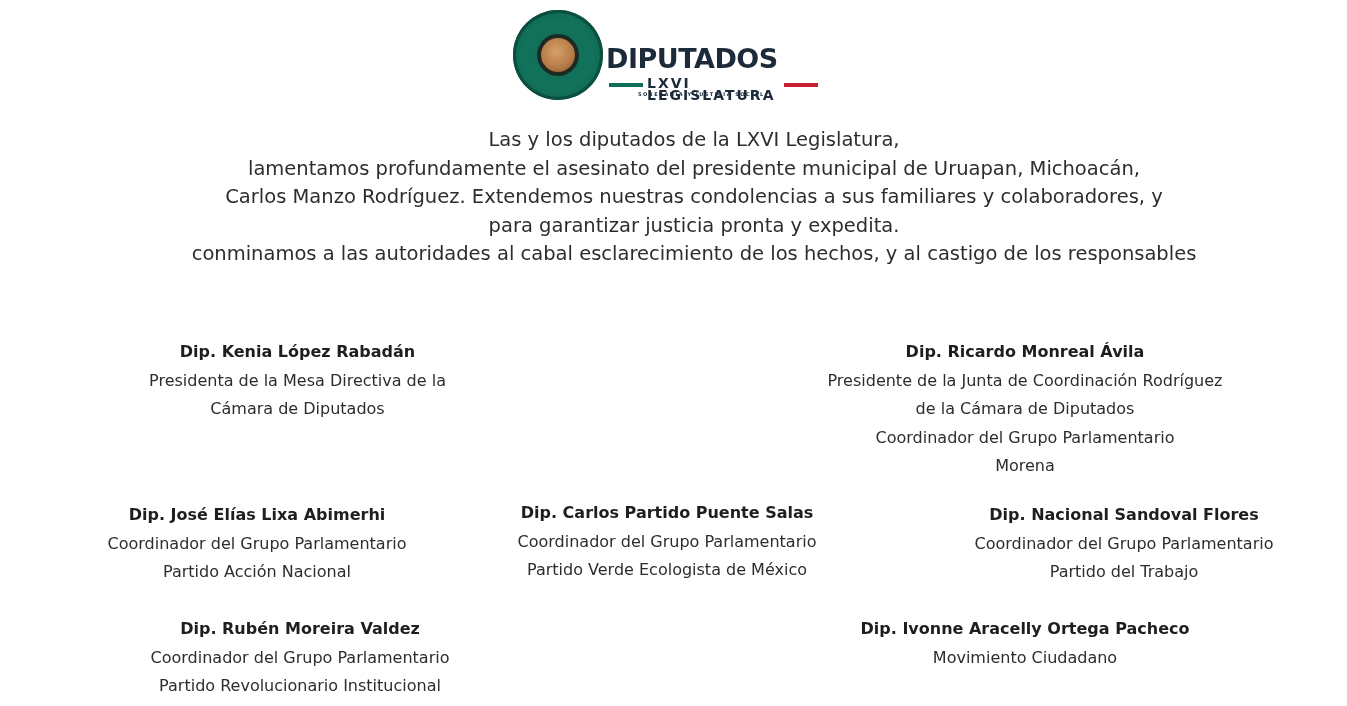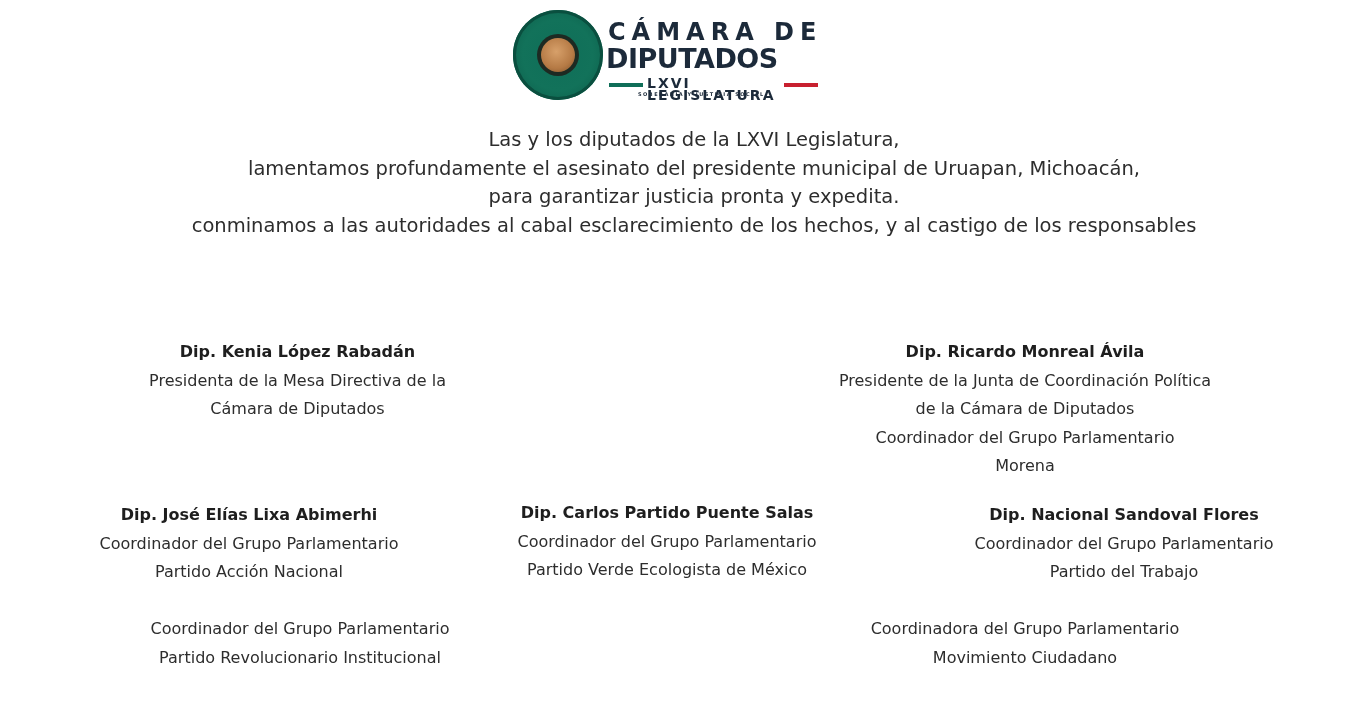--- a/index.html
+++ b/index.html
@@ -53,68 +53,69 @@
     .sig div { white-space: nowrap; }
   </style>
 </head>
 <body>
 
 <div class="logo">
   <div class="seal">
     <div class="seal-inner"></div>
     <div class="seal-eagle"></div>
   </div>
-  <div class="logo-title1">CÁMARA DE</div>
   <div class="logo-title2">DIPUTADOS</div>
   <div class="logo-bar green"></div>
   <div class="logo-legis">LXVI LEGISLATURA</div>
   <div class="logo-bar red"></div>
   <div class="logo-motto">SOBERANÍA Y JUSTICIA SOCIAL</div>
 </div>
 
 <div class="statement">
   <div>Las y los diputados de la LXVI Legislatura,</div>
   <div>lamentamos profundamente el asesinato del presidente municipal de Uruapan, Michoacán,</div>
+  <div>Carlos Manzo Rodríguez. Extendemos nuestras condolencias a sus familiares y colaboradores, y</div>
   <div>para garantizar justicia pronta y expedita.</div>
   <div>conminamos a las autoridades al cabal esclarecimiento de los hechos, y al castigo de los responsables</div>
 </div>
 
 <div class="sig" style="left:70px; top:338px; width:455px;">
   <div class="name">Dip. Kenia López Rabadán</div>
   <div>Presidenta de la Mesa Directiva de la</div>
   <div>Cámara de Diputados</div>
 </div>
 
 <div class="sig" style="left:735px; top:338px; width:580px;">
   <div class="name">Dip. Ricardo Monreal Ávila</div>
-  <div>Presidente de la Junta de Coordinación Política</div>
+  <div>Presidente de la Junta de Coordinación Rodríguez</div>
   <div>de la Cámara de Diputados</div>
   <div>Coordinador del Grupo Parlamentario</div>
   <div>Morena</div>
 </div>
 
-<div class="sig" style="left:0px; top:501px; width:426px;padding-left:36px;">
+<div class="sig" style="left:8px; top:501px; width:426px;padding-left:36px;">
   <div class="name">Dip. José Elías Lixa Abimerhi</div>
   <div>Coordinador del Grupo Parlamentario</div>
   <div>Partido Acción Nacional</div>
 </div>
 
 <div class="sig" style="left:452px; top:499px; width:430px;">
   <div class="name">Dip. Carlos Partido Puente Salas</div>
   <div>Coordinador del Grupo Parlamentario</div>
   <div>Partido Verde Ecologista de México</div>
 </div>
 
 <div class="sig" style="left:908px; top:501px; width:432px;">
   <div class="name">Dip. Nacional Sandoval Flores</div>
   <div>Coordinador del Grupo Parlamentario</div>
   <div>Partido del Trabajo</div>
 </div>
 
 <div class="sig" style="left:82px; top:615px; width:436px;">
+  <div class="name">Dip. Rubén Moreira Valdez</div>
   <div>Coordinador del Grupo Parlamentario</div>
   <div>Partido Revolucionario Institucional</div>
 </div>
 
 <div class="sig" style="left:800px; top:615px; width:450px;">
-  <div>Coordinadora del Grupo Parlamentario</div>
+  <div class="name">Dip. Ivonne Aracelly Ortega Pacheco</div>
   <div>Movimiento Ciudadano</div>
 </div>
 
 </body></html>

